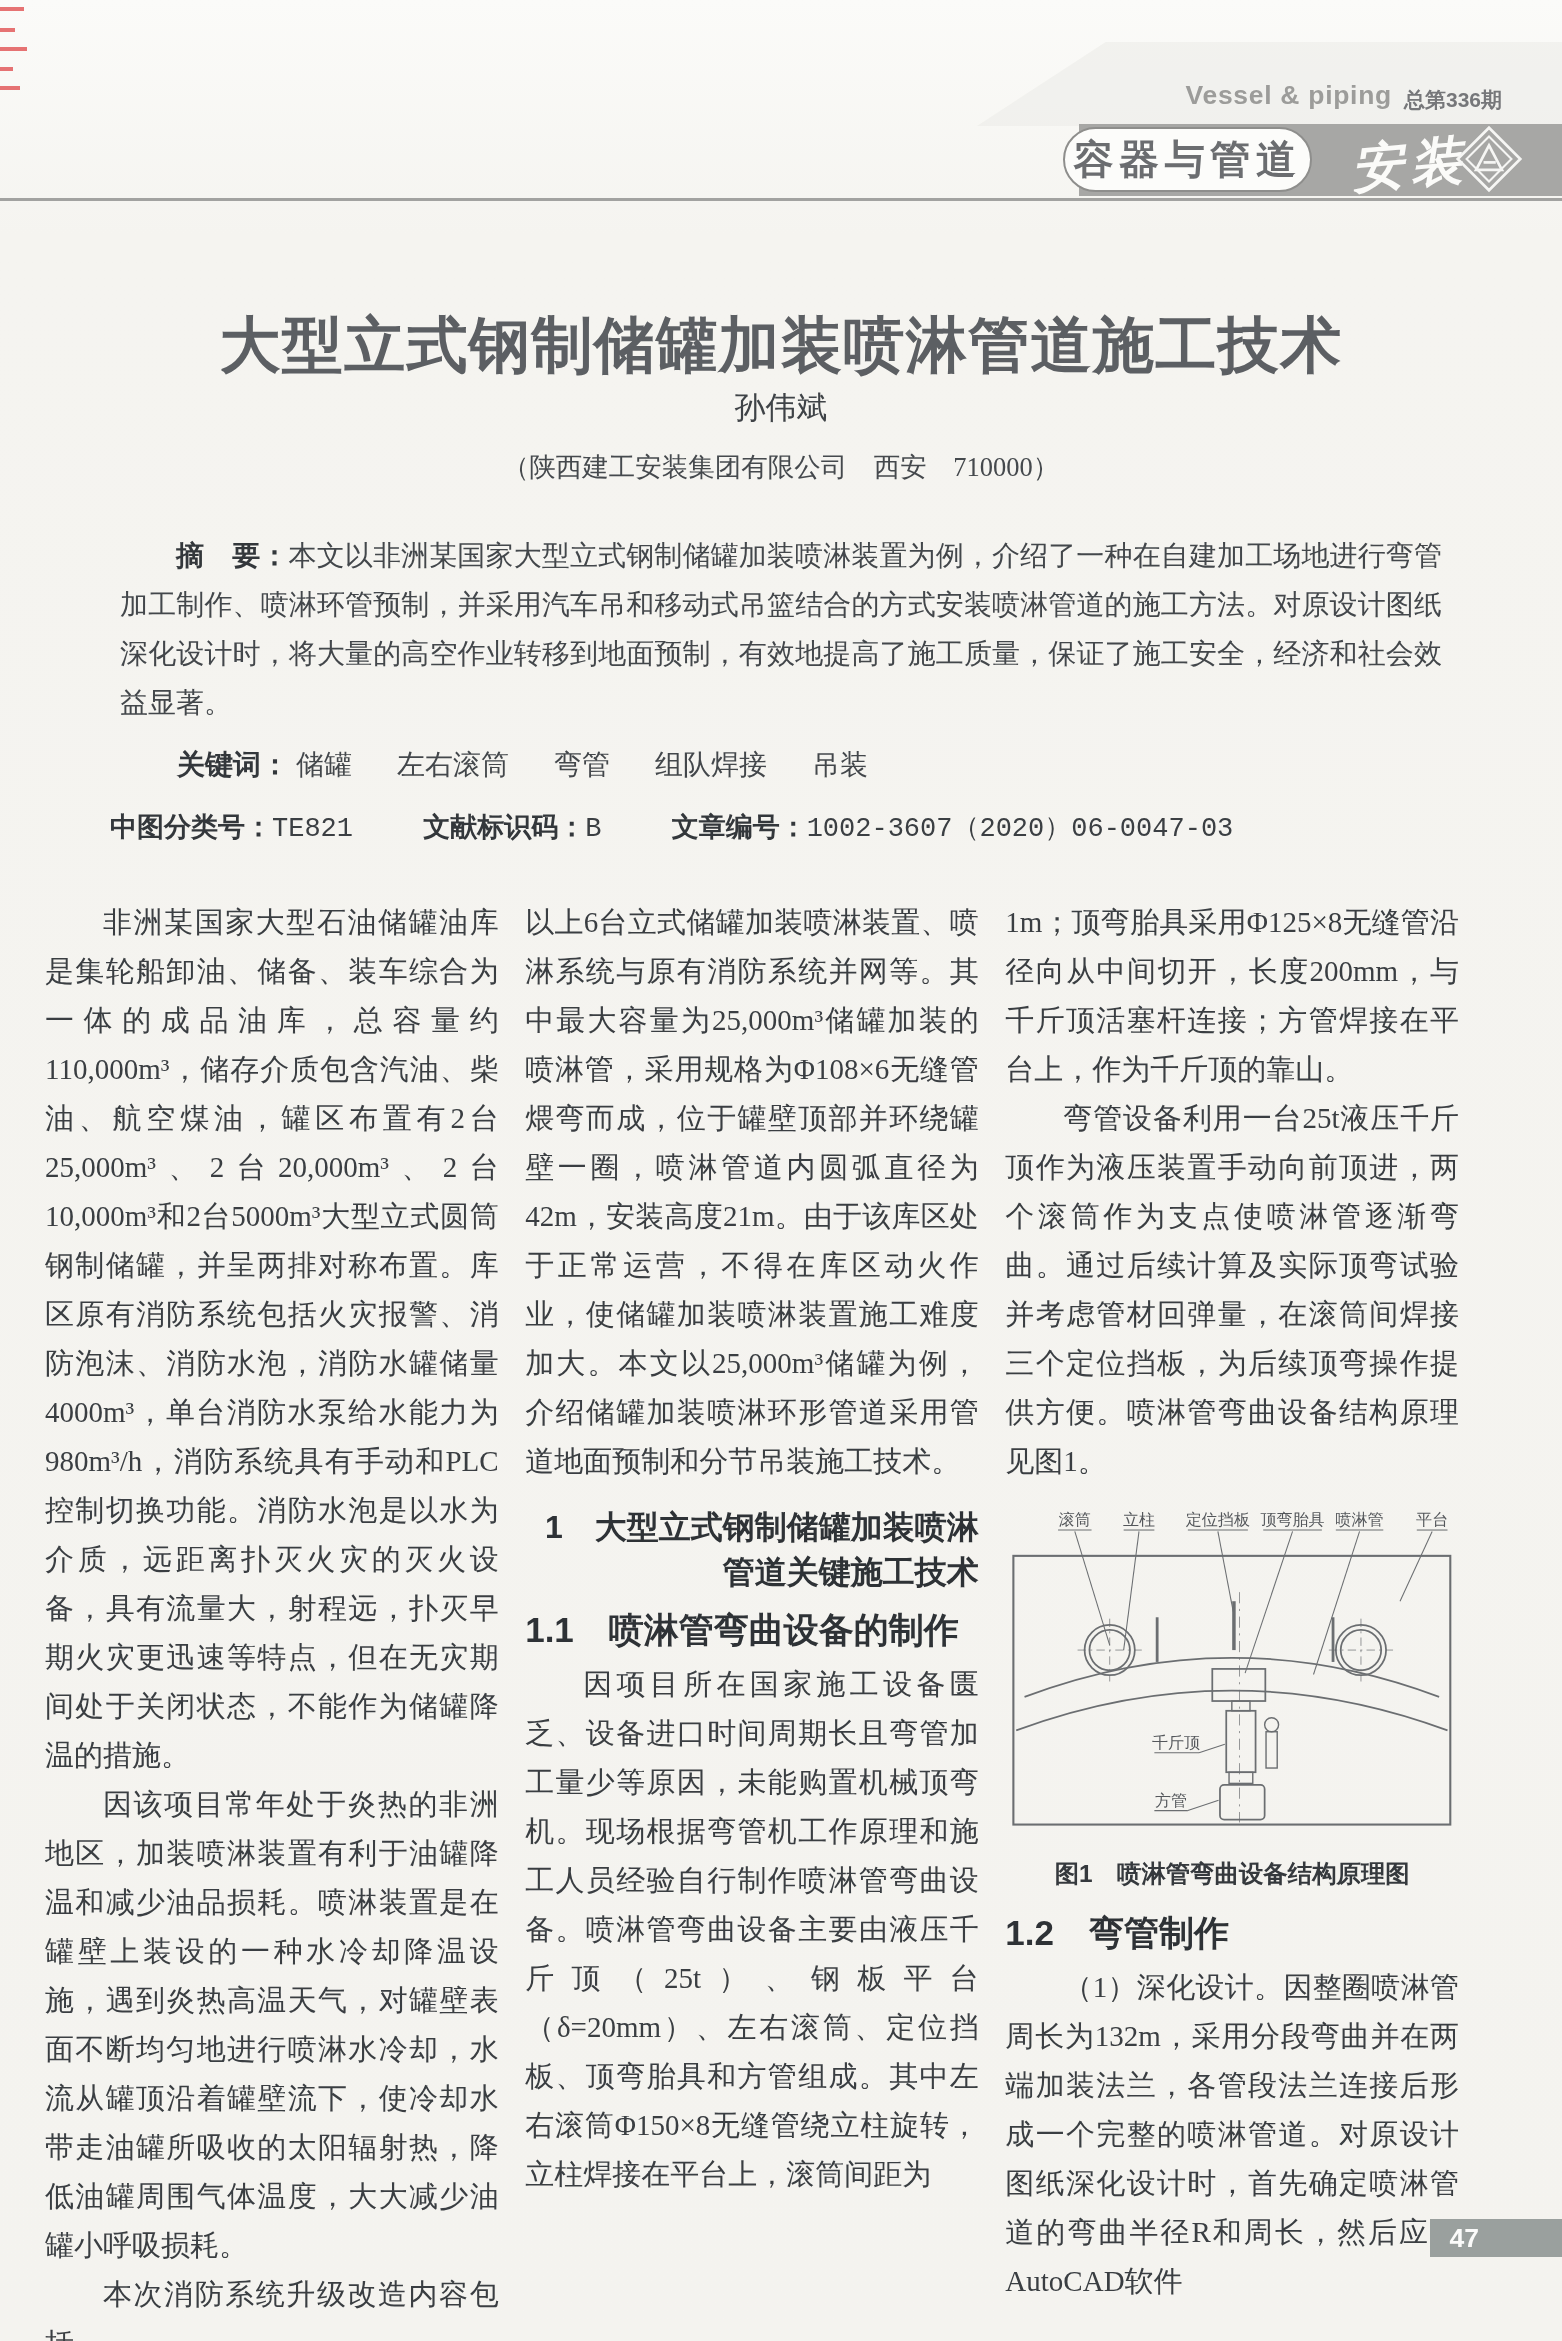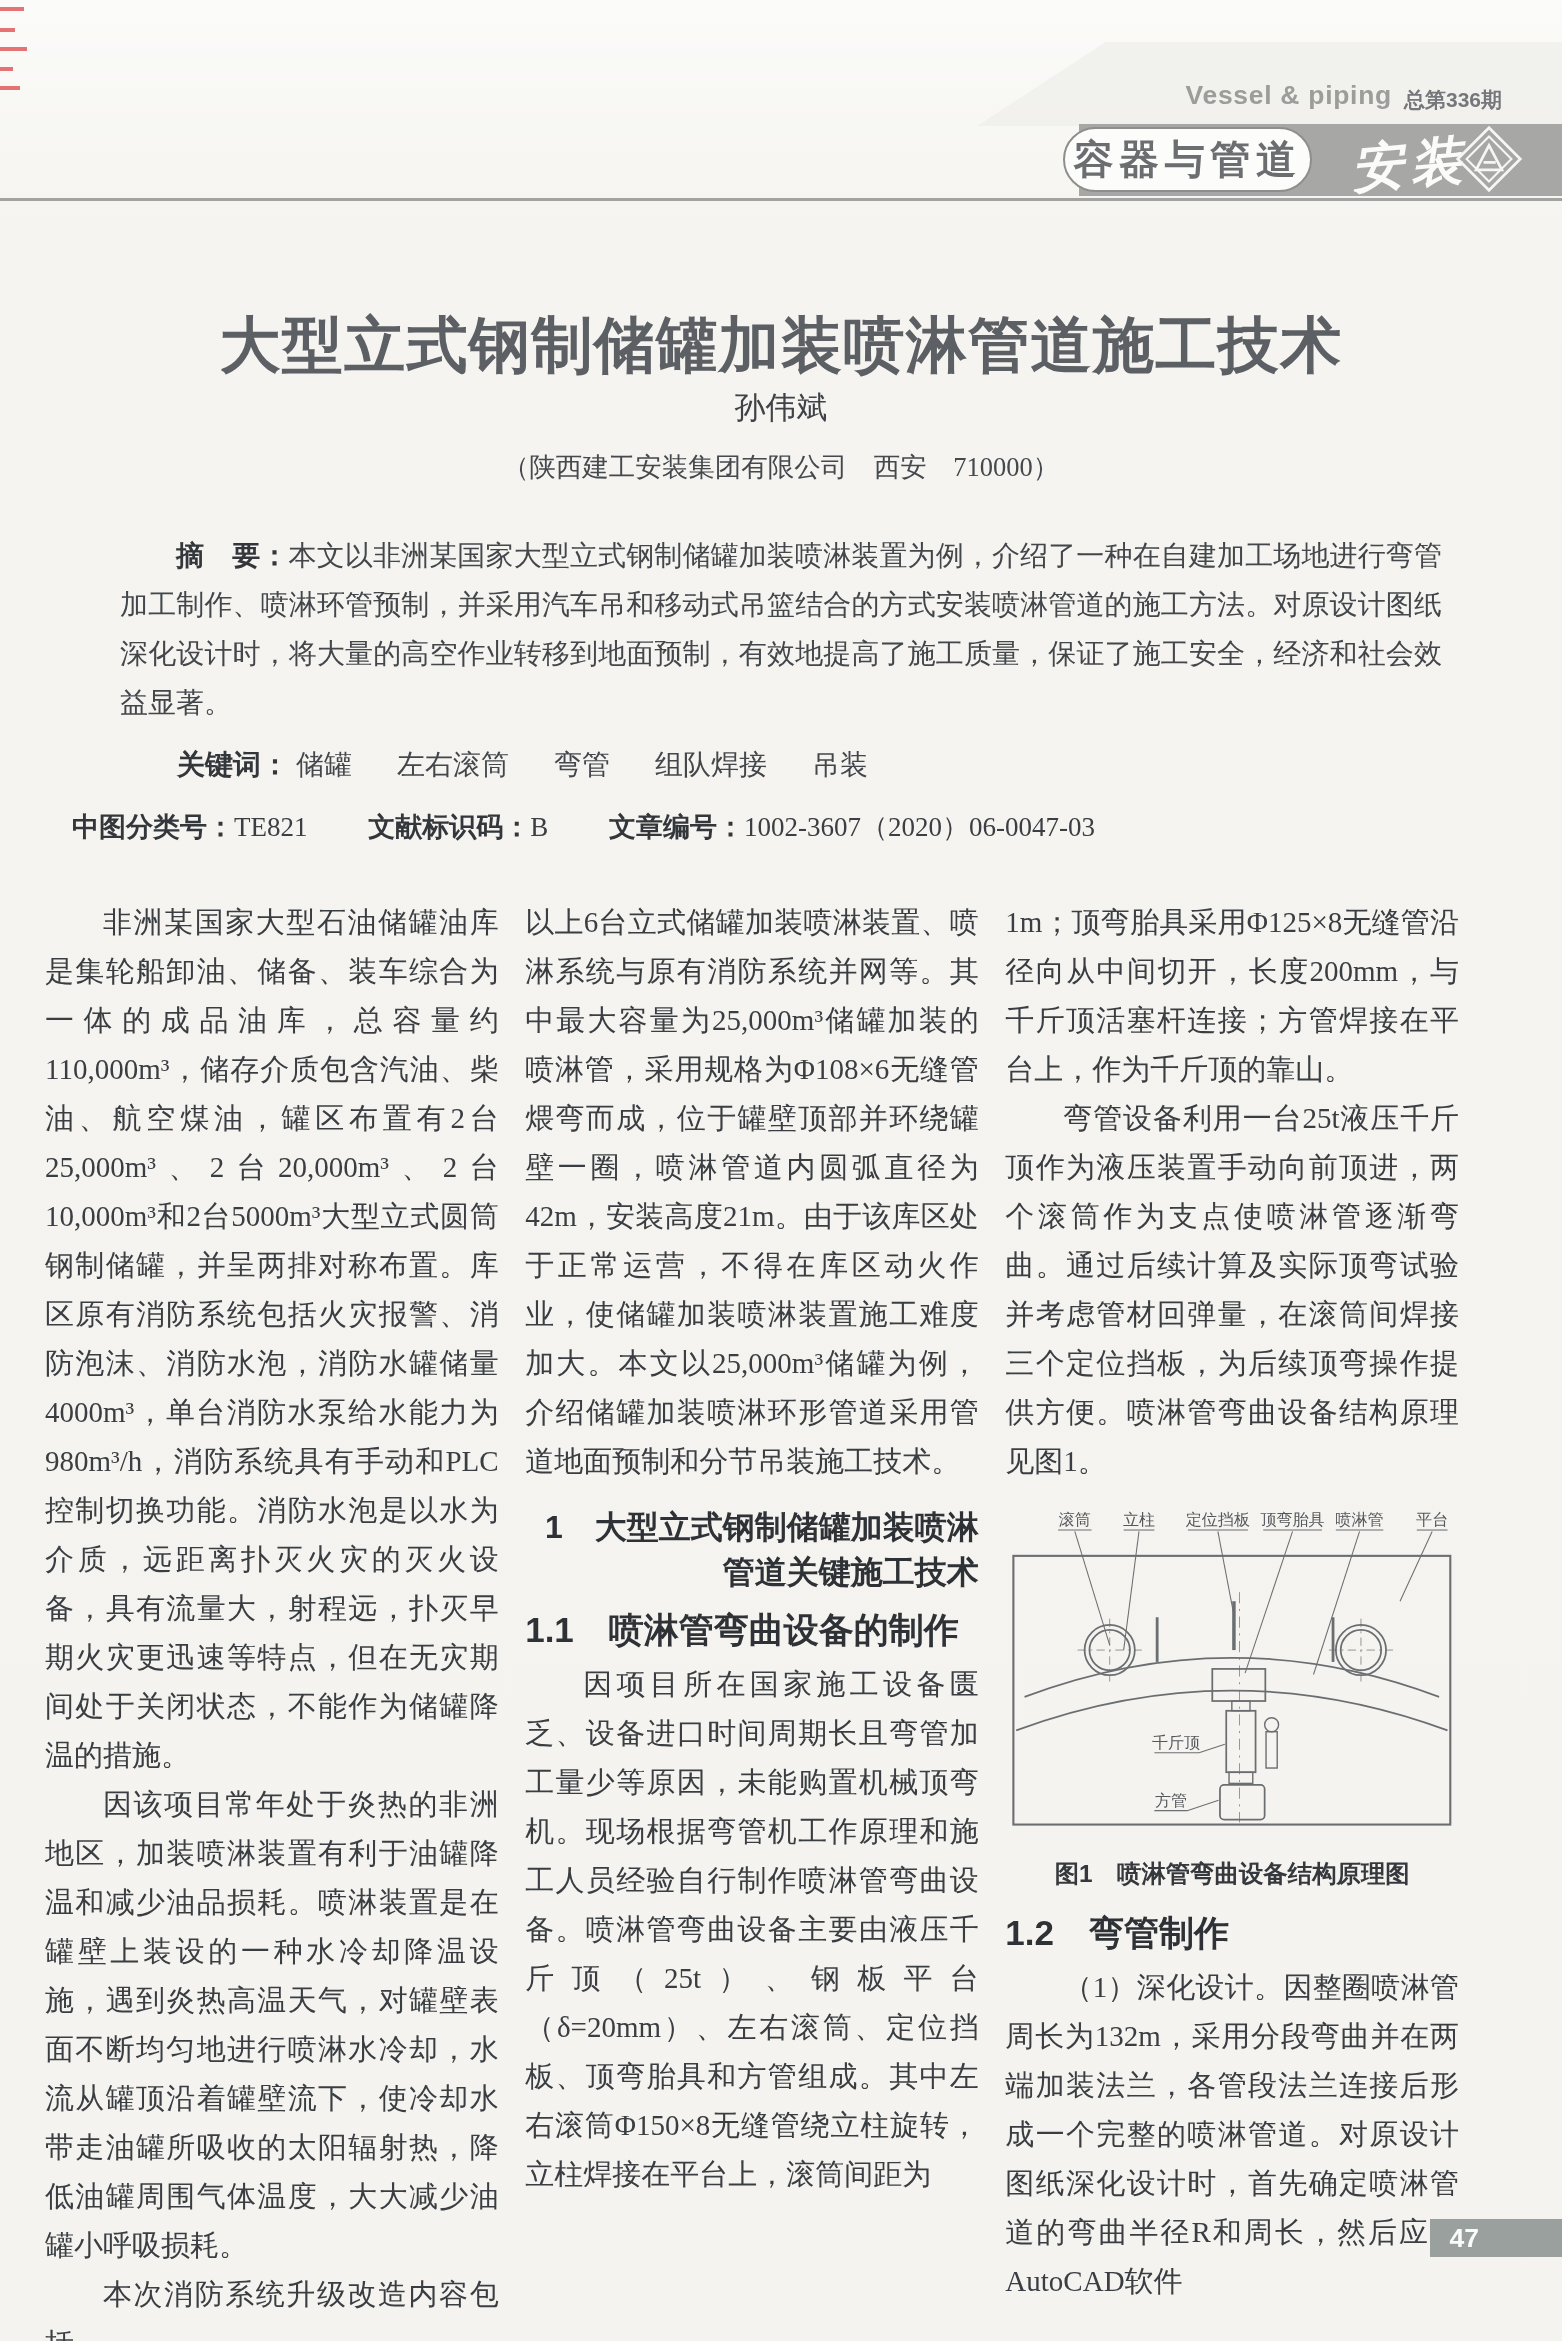--- a/index.html
+++ b/index.html
@@ -41,22 +41,22 @@
   .content { position:absolute; top:305px; left:0; right:0; }
   .title { text-align:center; font-size:61px; letter-spacing:1.4px; color:#5c5f63;
     font-family:"Liberation Sans",sans-serif; font-weight:bold; margin:0; }
   .author { text-align:center; font-size:31px; color:#3f4347; }
   .affiliation { text-align:center; font-size:26.5px; margin-top:19.5px; color:#45494d; }
   .abstract { margin:46px 120px 0 120px; font-size:28px; line-height:49px;
     text-align:justify; color:#43474b; text-indent:2em; }
   .abstract-label, .kw-label, .meta-label { font-weight:bold; color:#33373b; }
   .kw-line { margin:19.5px 0 0 177px; font-size:28px; color:#43474b; }
   .kw-item { margin-right:38px; }
-  .meta-line { margin:25px 0 0 72px; font-size:27px; color:#3b3f43;
-    font-family:Liberation Serif, serif; }
+  .meta-line { margin:25px 0 0 110px; font-size:27px; color:#3b3f43;
+    font-family:Liberation Mono, monospace; }
   .meta-group { margin-right:54px; }
 
   
   .columns { display:flex; gap:26.5px; margin:53px 103px 0 45px; }
   .col { flex:1 1 0; font-size:29px; line-height:49px; text-align:justify; color:#3a3e42; }
   .col p { margin:0; }
   p.indent { text-indent:2em; }
   .sec-h1 { font-family:"Liberation Sans",sans-serif; font-size:32px; line-height:45px;
     font-weight:bold; color:#2e3236; margin:19px 0 14px 0; text-align:right; }
   .sec-h2 { font-family:"Liberation Sans",sans-serif; font-size:35px; line-height:39px;

